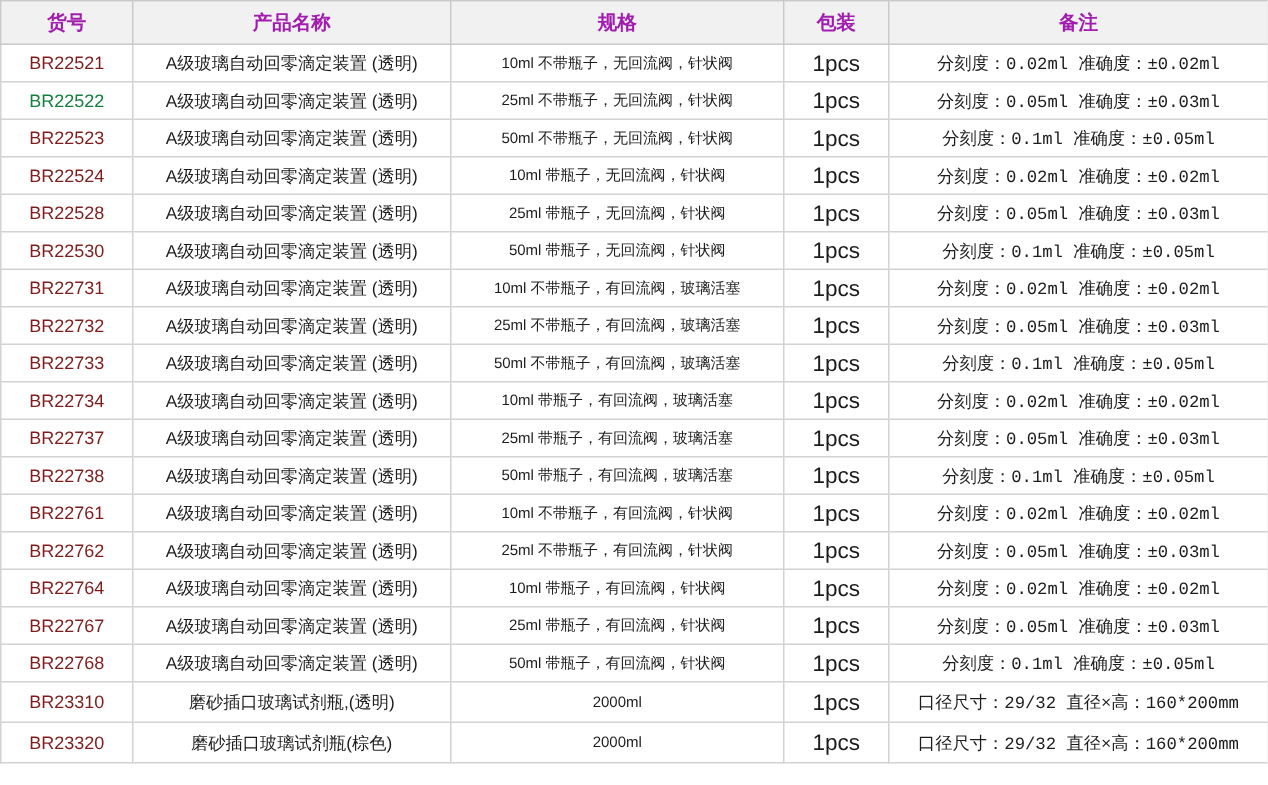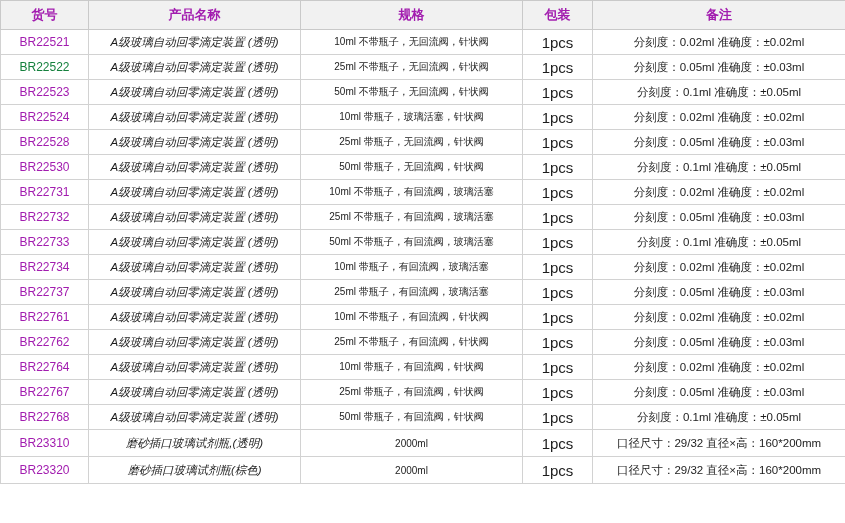--- a/index.html
+++ b/index.html
@@ -40,38 +40,38 @@
     border: 1px solid #d2d2d2;
     height: 22px;
     padding: 1px 3px;
     text-align: center;
     vertical-align: middle;
     white-space: nowrap;
     overflow: hidden;
     color: #1c1c1c;
   }
   td.code {
-    color: #a21caf;
+    color: #7f1d1d;
     font-size: 12px;
   }
   td.code.highlight {
     color: #15803d;
   }
   td.name {
     font-size: 11.5px;
-    font-style: italic;
   }
   td.spec {
     font-size: 10px;
   }
   td.pack {
     font-size: 15px;
   }
   td.note {
     font-size: 11.5px;
+    font-family: Liberation Mono, monospace;
   }
   tr.tall td {
     height: 24px;
     text-align: center;
   }
 </style>
 </head>
 <body>
 
 <table class="product-table">
@@ -109,21 +109,21 @@
       <tr>
         <td class="code">BR22523</td>
         <td class="name">A级玻璃自动回零滴定装置 (透明)</td>
         <td class="spec">50ml 不带瓶子，无回流阀，针状阀</td>
         <td class="pack">1pcs</td>
         <td class="note">分刻度：0.1ml 准确度：±0.05ml</td>
       </tr>
       <tr>
         <td class="code">BR22524</td>
         <td class="name">A级玻璃自动回零滴定装置 (透明)</td>
-        <td class="spec">10ml 带瓶子，玻璃活塞，针状阀</td>
+        <td class="spec">10ml 带瓶子，无回流阀，针状阀</td>
         <td class="pack">1pcs</td>
         <td class="note">分刻度：0.02ml 准确度：±0.02ml</td>
       </tr>
       <tr>
         <td class="code">BR22528</td>
         <td class="name">A级玻璃自动回零滴定装置 (透明)</td>
         <td class="spec">25ml 带瓶子，无回流阀，针状阀</td>
         <td class="pack">1pcs</td>
         <td class="note">分刻度：0.05ml 准确度：±0.03ml</td>
       </tr>
@@ -161,20 +161,27 @@
         <td class="spec">10ml 带瓶子，有回流阀，玻璃活塞</td>
         <td class="pack">1pcs</td>
         <td class="note">分刻度：0.02ml 准确度：±0.02ml</td>
       </tr>
       <tr>
         <td class="code">BR22737</td>
         <td class="name">A级玻璃自动回零滴定装置 (透明)</td>
         <td class="spec">25ml 带瓶子，有回流阀，玻璃活塞</td>
         <td class="pack">1pcs</td>
         <td class="note">分刻度：0.05ml 准确度：±0.03ml</td>
+      </tr>
+      <tr>
+        <td class="code">BR22738</td>
+        <td class="name">A级玻璃自动回零滴定装置 (透明)</td>
+        <td class="spec">50ml 带瓶子，有回流阀，玻璃活塞</td>
+        <td class="pack">1pcs</td>
+        <td class="note">分刻度：0.1ml 准确度：±0.05ml</td>
       </tr>
       <tr>
         <td class="code">BR22761</td>
         <td class="name">A级玻璃自动回零滴定装置 (透明)</td>
         <td class="spec">10ml 不带瓶子，有回流阀，针状阀</td>
         <td class="pack">1pcs</td>
         <td class="note">分刻度：0.02ml 准确度：±0.02ml</td>
       </tr>
       <tr>
         <td class="code">BR22762</td>

